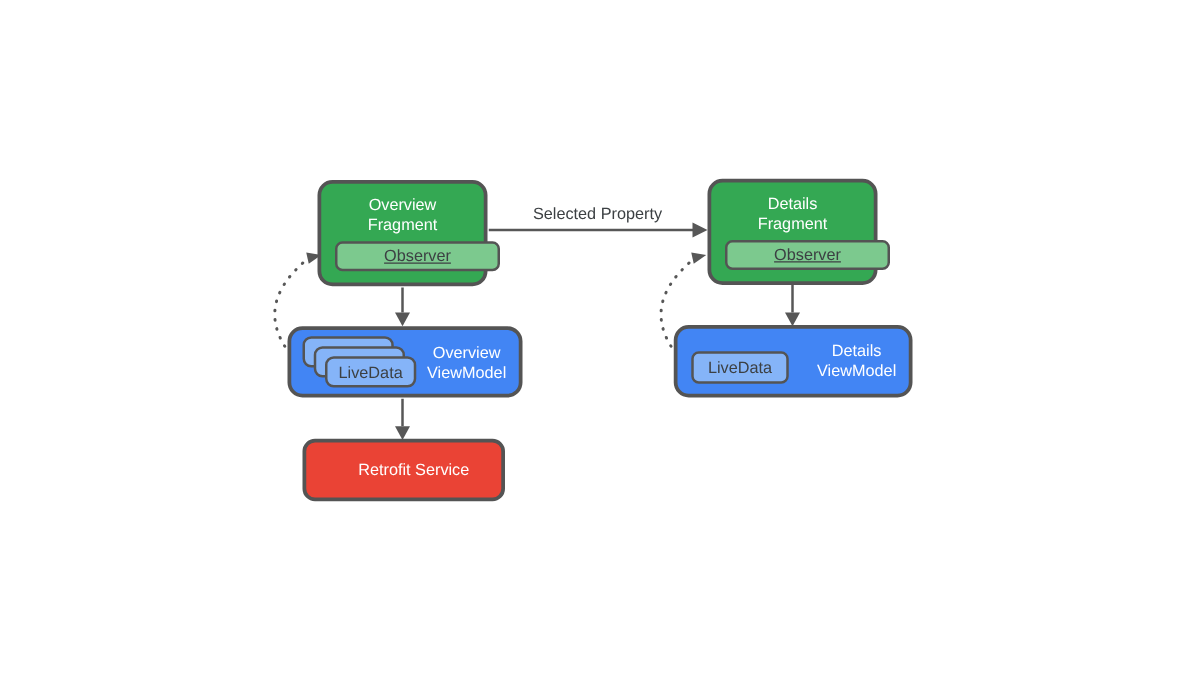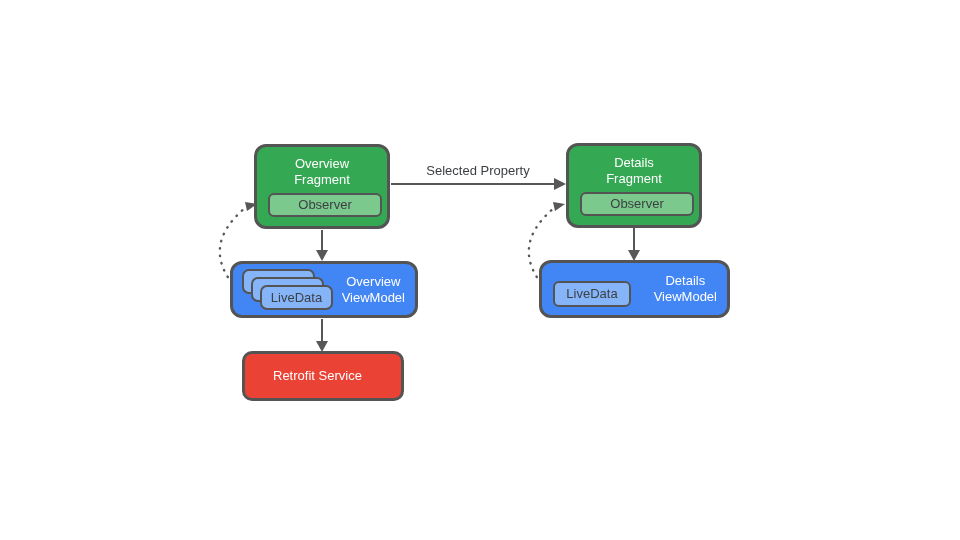--- a/index.html
+++ b/index.html
@@ -42,34 +42,34 @@
     right: 10px;
     top: 50%;
     transform: translateY(-50%);
     width: max-content;
     text-align: center;
   }
   .center-label {
     position: absolute;
     left: 0; right: 12px; top: 50%;
     transform: translateY(-50%);
-    text-align: left;
+    text-align: center;
     margin-left: 28px;
   }
   .badge {
     position: absolute;
     border: 2.5px solid var(--c-border);
     border-radius: 6px;
     color: var(--c-text_dark);
     font-size: 13px;
     display: flex;
     align-items: center;
     justify-content: center;
   }
-  .badge.green { background: var(--c-green_light); left: 11px; top: 46px; width: 114px; height: 24px; }
+  .badge.green { background: var(--c-green_light); left: 11px; top: 46px; width: 132px; height: 24px; text-decoration: underline; }
   .badge.bluecard { background: var(--c-blue_light); }
   .stack-card {
     position: absolute;
     width: 73px;
     height: 25px;
     border: 2.5px solid var(--c-border);
     border-radius: 7px;
     background: var(--c-blue_light);
     color: var(--c-text_dark);
     font-size: 13px;

